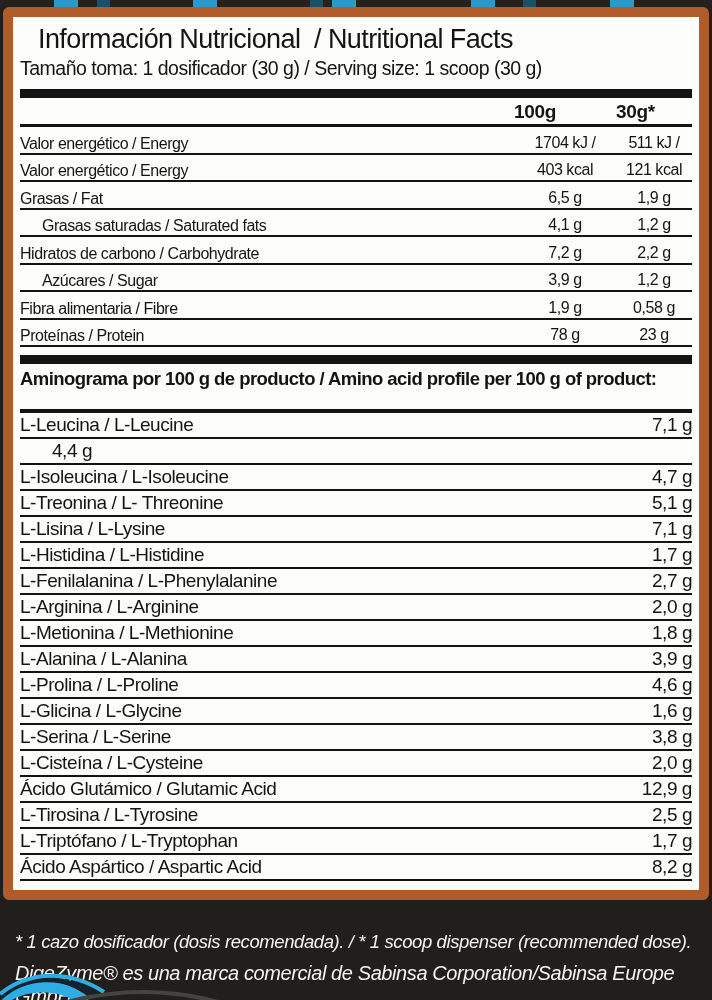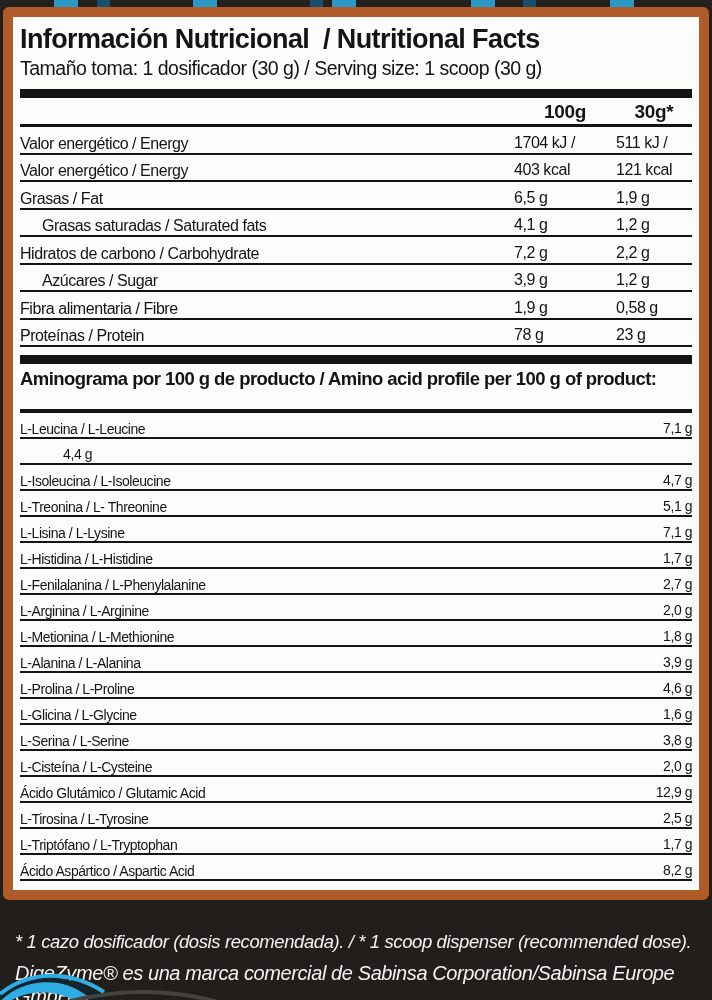--- a/index.html
+++ b/index.html
@@ -31,52 +31,52 @@
         rgba(20,110,160,.6) 97px 110px,
         rgba(20,110,160,0) 110px 213px);
   }
   .panel{
     position:absolute;left:3px;top:7px;width:706px;height:893px;
     box-sizing:border-box;background:var(--panel-bg);
     border:10px solid var(--frame);border-radius:6px;
     padding:0 7px;color:var(--ink);
   }
   .title{
-    margin:6px 0 0;font-size:27px;line-height:33px;font-weight:bold;
+    margin:6px 18px 0;font-size:27px;line-height:33px;font-weight:normal;
     letter-spacing:-0.6px;white-space:pre-wrap;
   }
   .serving{font-size:19.5px;line-height:25px;letter-spacing:-0.5px;}
   .bar{height:9px;background:var(--rule);}
   .bar-top{margin-top:8px;}
   .bar-mid{margin-top:8px;}
   .header-row{
     display:flex;align-items:flex-end;height:25px;
     border-bottom:3px solid var(--rule);padding-bottom:1px;
   }
   .lblcol{flex:1;}
-  .hcell{font-weight:bold;font-size:19px;letter-spacing:-0.3px;text-align:center;}
+  .hcell{font-weight:bold;font-size:19px;letter-spacing:-0.3px;}
   .c1{width:102px;}
   .c2{width:76px;}
   .nrow{
     display:flex;align-items:flex-end;height:25.5px;
     border-bottom:2px solid var(--rule);
     font-size:16px;letter-spacing:-0.45px;
   }
   .nrow .name{flex:1;white-space:nowrap;overflow:hidden;}
   .nrow.indent .name{padding-left:22px;}
-  .nrow .v{text-align:left;white-space:nowrap;padding-bottom:1px;}
+  .nrow .v{text-align:center;white-space:nowrap;padding-bottom:1px;}
   .amino-title{
     font-weight:bold;font-size:18.5px;letter-spacing:-0.55px;
     line-height:21px;padding:4px 0 20px;
     border-bottom:4px solid var(--rule);white-space:nowrap;
   }
   .arow{
-    display:flex;align-items:flex-end;height:24px;
+    display:flex;align-items:center;height:24px;
     border-bottom:2px solid var(--rule);
-    font-size:14px;letter-spacing:-0.45px;
+    font-size:19px;letter-spacing:-0.45px;
   }
   .arow .name{flex:1;white-space:nowrap;}
   .arow .v{width:72px;text-align:right;white-space:nowrap;padding-bottom:1px;}
   .footer{
     position:absolute;left:0;right:0;top:922px;height:98px;
     box-sizing:border-box;padding:9px 15px 0;
     color:var(--footer-text);font-style:italic;
   }
   .fn-1{font-size:18.5px;letter-spacing:-0.4px;line-height:22px;margin-bottom:9px;}
   .fn-2,.fn-3{font-size:20px;letter-spacing:-0.4px;line-height:23px;}

